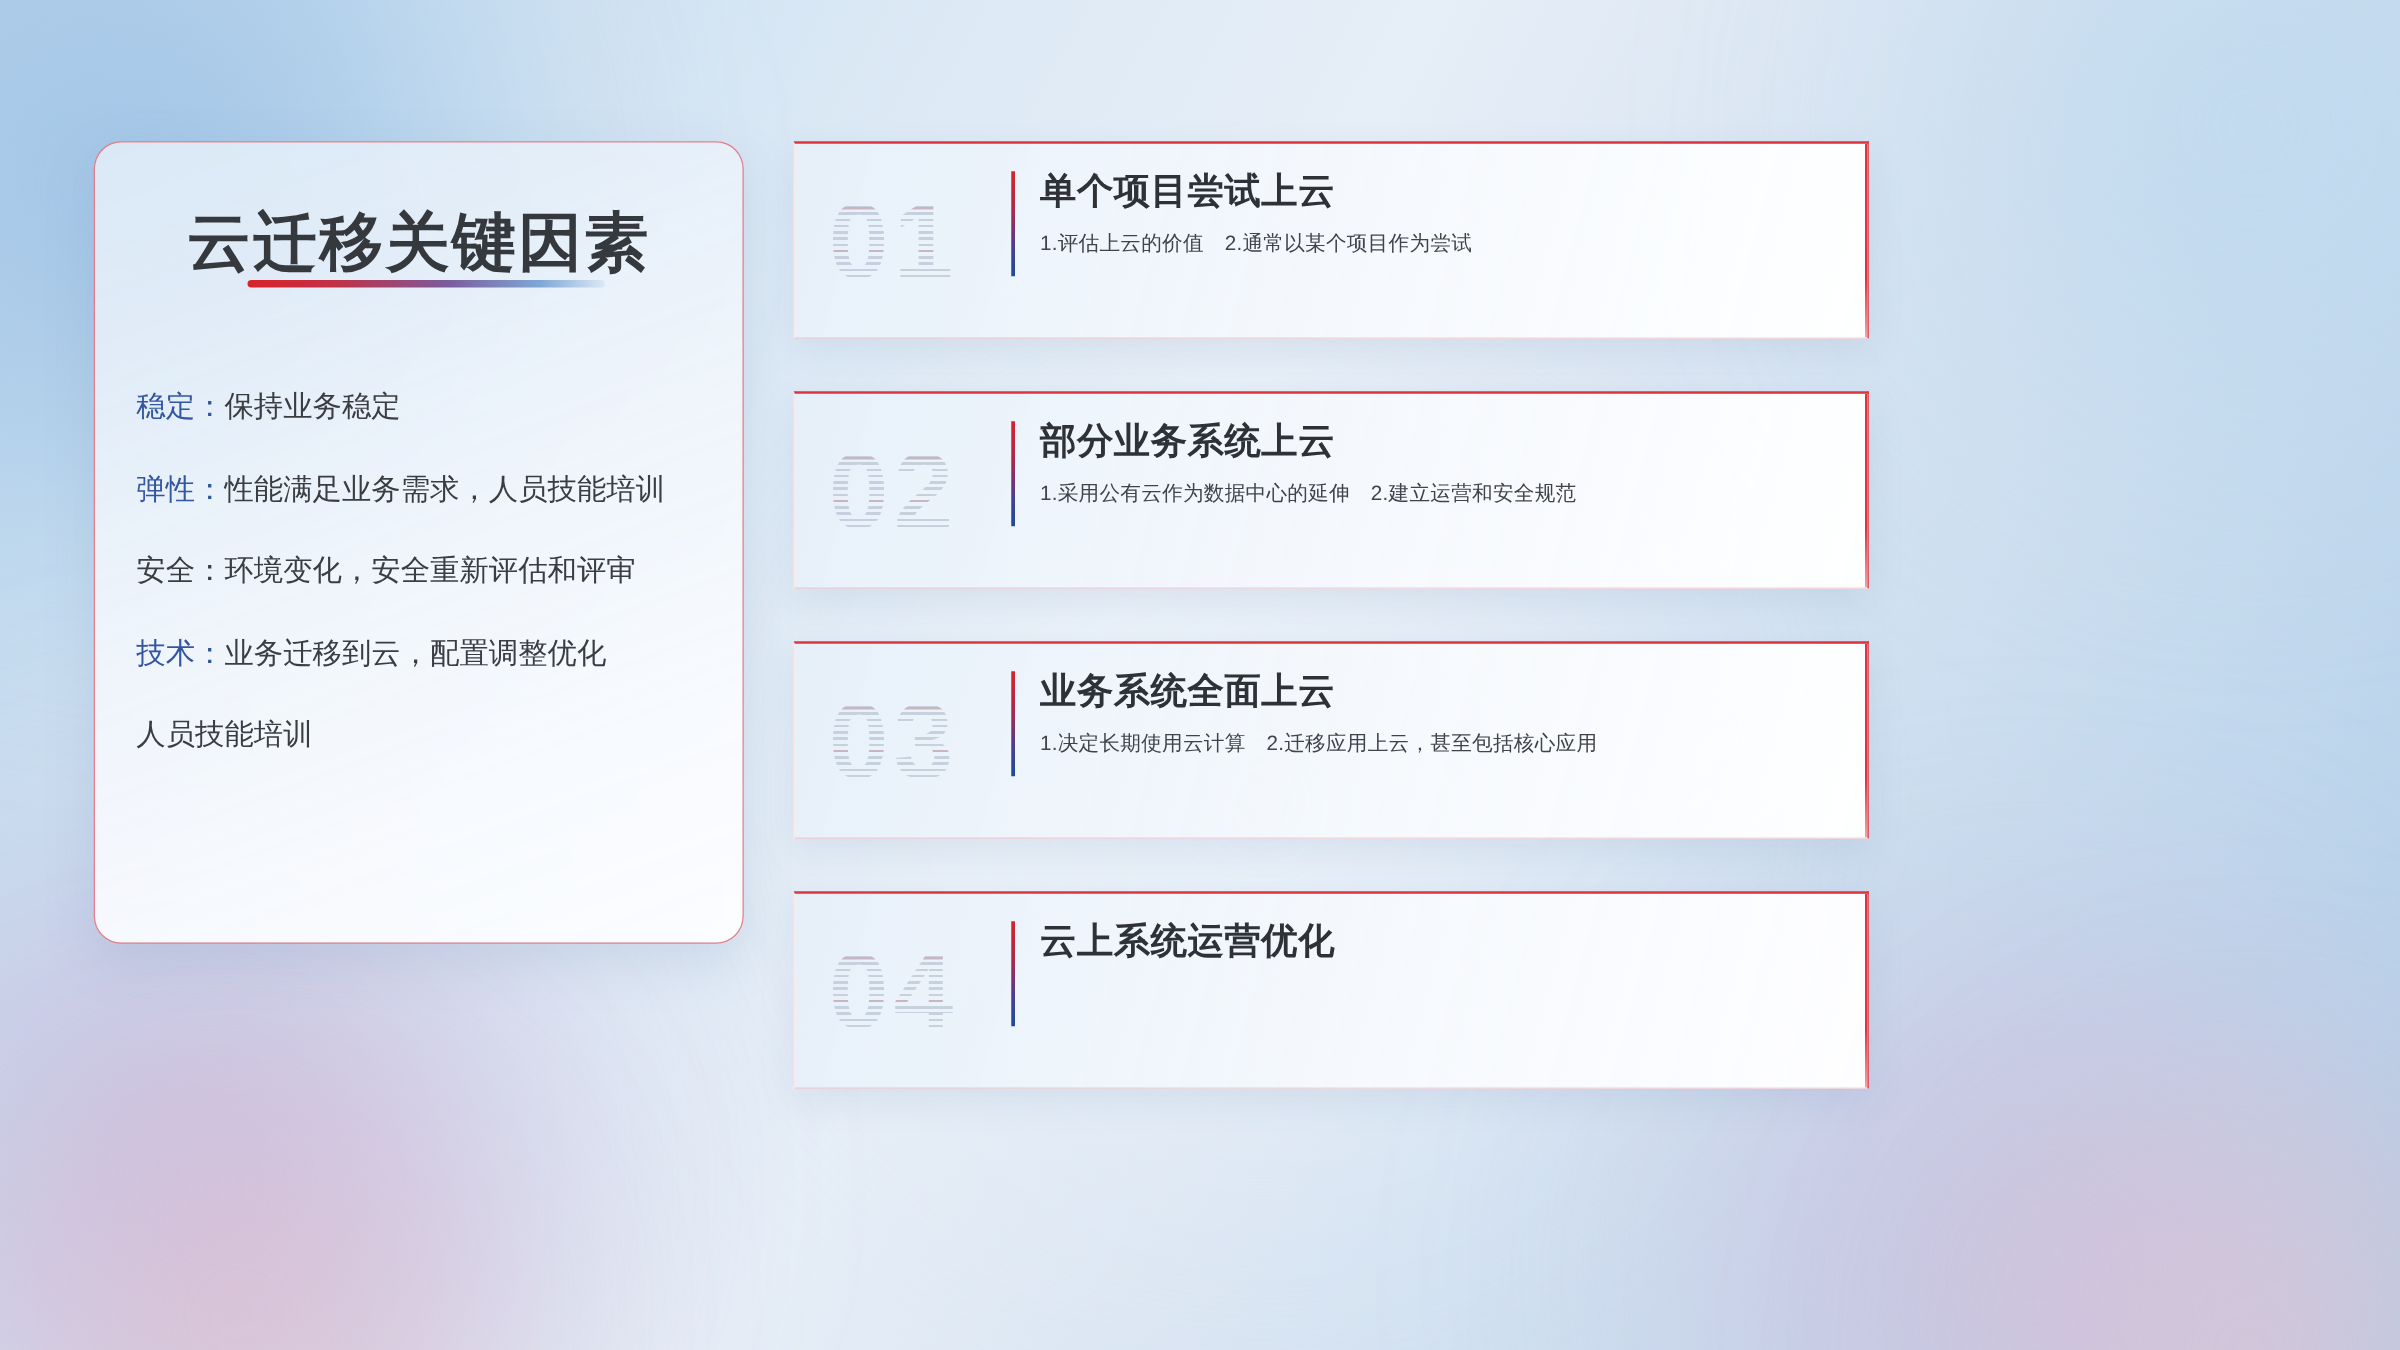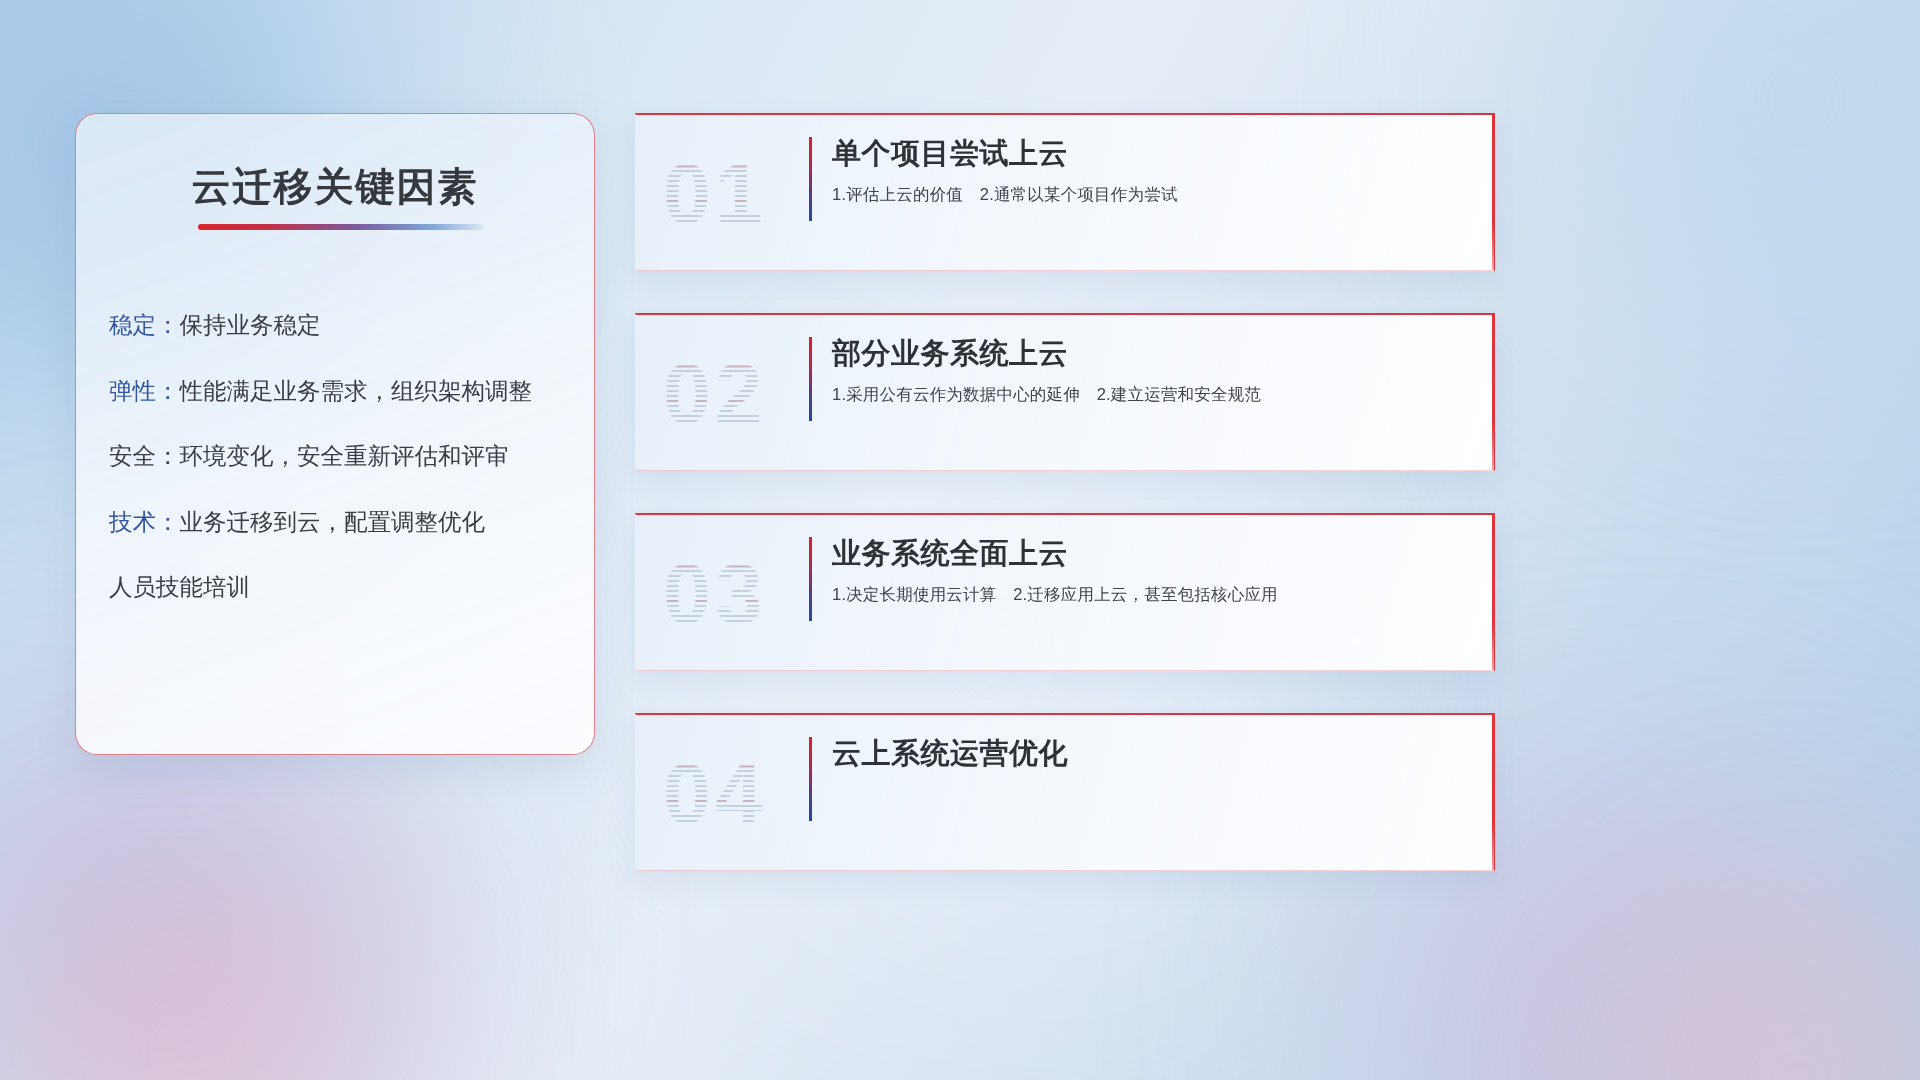--- a/index.html
+++ b/index.html
@@ -53,21 +53,21 @@
         rgba(243,247,252,.90) 52%,
         rgba(249,251,254,.94) 78%,
         rgba(252,253,255,.96) 100%);
     box-shadow:0 14px 40px rgba(110,140,180,.18);
     backdrop-filter:blur(6px);
     overflow:hidden;
   }
   #panel-title {
     position:absolute; left:0; right:0; top:46px;
     text-align:center;
-    font-size:39px; font-weight:bold; color:#35383d;
+    font-size:51px; font-weight:bold; color:#35383d;
     letter-spacing:2px;
   }
   #panel-underline {
     position:absolute; left:122px; top:110px; width:286px; height:6px;
     border-radius:3px;
     background:linear-gradient(90deg, #d8232a 0%, #c23046 24%, #7b5b9e 56%, #7fa8d6 82%, rgba(180,205,232,.25) 100%);
   }
   #factor-list { position:absolute; left:33px; top:200px; right:16px; }
   .factor-row {
     font-size:23.5px; line-height:1.0;
@@ -161,21 +161,21 @@
   <div class="glow glow-bl2"></div>
   <div class="glow glow-br"></div>
   <div class="glow glow-br2"></div>
 </div>
 
 <section id="left-panel">
   <h1 id="panel-title">云迁移关键因素</h1>
   <div id="panel-underline"></div>
   <div id="factor-list">
       <div class="factor-row"><span class="f-label blue">稳定：</span><span class="f-text">保持业务稳定</span></div>
-      <div class="factor-row"><span class="f-label blue">弹性：</span><span class="f-text">性能满足业务需求，组织架构调整</span></div>
+      <div class="factor-row"><span class="f-label blue">弹性：</span><span class="f-text">性能满足业务需求，人员技能培训</span></div>
       <div class="factor-row"><span class="f-label dark">安全：</span><span class="f-text">环境变化，安全重新评估和评审</span></div>
       <div class="factor-row"><span class="f-label blue">技术：</span><span class="f-text">业务迁移到云，配置调整优化</span></div>
       <div class="factor-row"><span class="f-label dark"></span><span class="f-text">人员技能培训</span></div>
     </div>
 </section>
 
 <section id="cards">
     <article class="step-card">
       <div class="step-num">01</div>
       <div class="step-num-tint">01</div>

